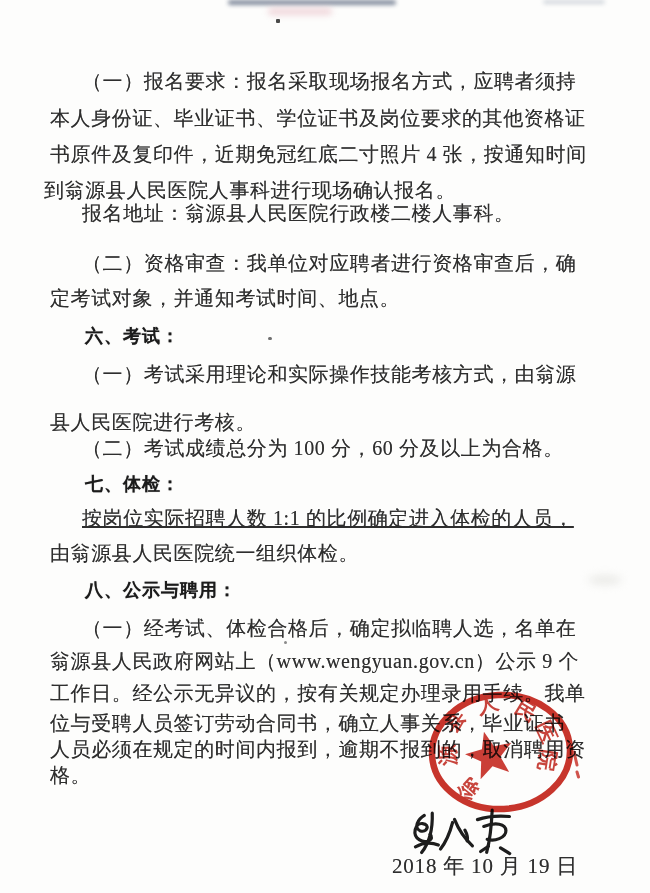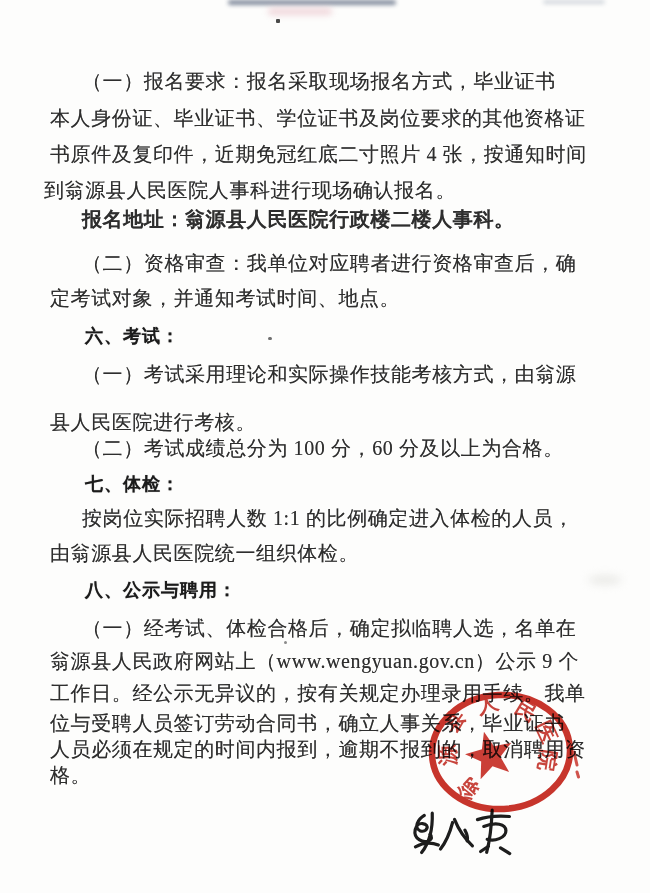--- a/index.html
+++ b/index.html
@@ -94,33 +94,33 @@
 
   <div class="smudge smudge-top"></div>
   <div class="smudge smudge-top-right"></div>
   <div class="smudge smudge-pink"></div>
   <div class="smudge dot-a"></div>
   <div class="smudge dot-b"></div>
   <div class="smudge dot-c"></div>
   <div class="smudge shadow-right"></div>
 
   <div>
-      <div class="line" style="left: 82px; top: 68px;">（一）报名要求：报名采取现场报名方式，毕业证书</div>
+      <div class="line" style="left: 82px; top: 68px;">（一）报名要求：报名采取现场报名方式，应聘者须持</div>
       <div class="line" style="left: 50px; top: 105px;">本人身份证、毕业证书、学位证书及岗位要求的其他资格证</div>
       <div class="line" style="left: 50px; top: 141px;">书原件及复印件，近期免冠红底二寸照片 4 张，按通知时间</div>
       <div class="line" style="left: 44px; top: 177px;">到翁源县人民医院人事科进行现场确认报名。</div>
-      <div class="line" style="left: 82px; top: 206px; font-weight: bold;">报名地址：翁源县人民医院行政楼二楼人事科。</div>
+      <div class="line" style="left: 82px; top: 200px;">报名地址：翁源县人民医院行政楼二楼人事科。</div>
       <div class="line" style="left: 82px; top: 250px;">（二）资格审查：我单位对应聘者进行资格审查后，确</div>
       <div class="line" style="left: 50px; top: 285px;">定考试对象，并通知考试时间、地点。</div>
       <div class="line bold" style="left: 85px; top: 323px;">六、考试：</div>
       <div class="line" style="left: 82px; top: 361px;">（一）考试采用理论和实际操作技能考核方式，由翁源</div>
       <div class="line" style="left: 50px; top: 397px; margin-top: 12px;">县人民医院进行考核。</div>
       <div class="line" style="left: 82px; top: 435px;">（二）考试成绩总分为 100 分，60 分及以上为合格。</div>
       <div class="line bold" style="left: 85px; top: 471px;">七、体检：</div>
-      <div class="line" style="left: 82px; top: 505px;">按岗位实际招聘人数 1:1 的比例确定进入体检的人员，</div>
+      <div class="line" style="left: 82px; top: 505px; text-decoration: underline;">按岗位实际招聘人数 1:1 的比例确定进入体检的人员，</div>
       <div class="line" style="left: 50px; top: 540px;">由翁源县人民医院统一组织体检。</div>
       <div class="line bold" style="left: 85px; top: 577px;">八、公示与聘用：</div>
       <div class="line" style="left: 82px; top: 615px;">（一）经考试、体检合格后，确定拟临聘人选，名单在</div>
       <div class="line" style="left: 50px; top: 648px;">翁源县人民政府网站上（www.wengyuan.gov.cn）公示 9 个</div>
       <div class="line" style="left: 50px; top: 680px;">工作日。经公示无异议的，按有关规定办理录用手续。我单</div>
       <div class="line" style="left: 50px; top: 710px;">位与受聘人员签订劳动合同书，确立人事关系，毕业证书</div>
       <div class="line" style="left: 50px; top: 736px;">人员必须在规定的时间内报到，逾期不报到的，取消聘用资</div>
       <div class="line" style="left: 50px; top: 762px;">格。</div>
     </div>
 
@@ -135,20 +135,21 @@
     <path d="M47 13 C51 24 57 33 64 40"></path>
     <path d="M57 24 C59 28 60 31 59 35"></path>
 
     <path d="M70 14 C80 11 93 11 102 12"></path>
     <path d="M85 5 C84 18 82 34 78 47"></path>
     <path d="M76 21 C88 17 98 19 98 26 C98 33 86 37 79 34"></path>
     <path d="M72 46 L80 41"></path>
     <path d="M92 43 L101 49"></path>
   </svg>
 
+  <div class="doc-date">2018 年 10 月 19 日</div>
 
   <svg class="stamp" viewBox="0 0 165 132" role="img" aria-label="翁源县人民医院">
     <ellipse class="stamp-ring" cx="76" cy="64" rx="69" ry="57" transform="rotate(-3 76 64)"></ellipse>
     <polygon class="stamp-star" transform="translate(65,68) rotate(-14)" points="0,-25 6.2,-8.5 23.8,-7.7 9.9,3.2 14.7,20.2 0,10.5 -14.7,20.2 -9.9,3.2 -23.8,-7.7 -6.2,-8.5"></polygon>
     <g id="stamp-chars">
         <text x="45" y="99" transform="rotate(222.4 45 99)" class="stamp-char">翁</text>
         <text x="25" y="67" transform="rotate(267.8 25 67)" class="stamp-char">源</text>
         <text x="31" y="34" transform="rotate(-55.4 31 34)" class="stamp-char">县</text>
         <text x="63" y="18" transform="rotate(-15.5 63 18)" class="stamp-char">人</text>
         <text x="100" y="25" transform="rotate(31.0 100 25)" class="stamp-char">民</text>

